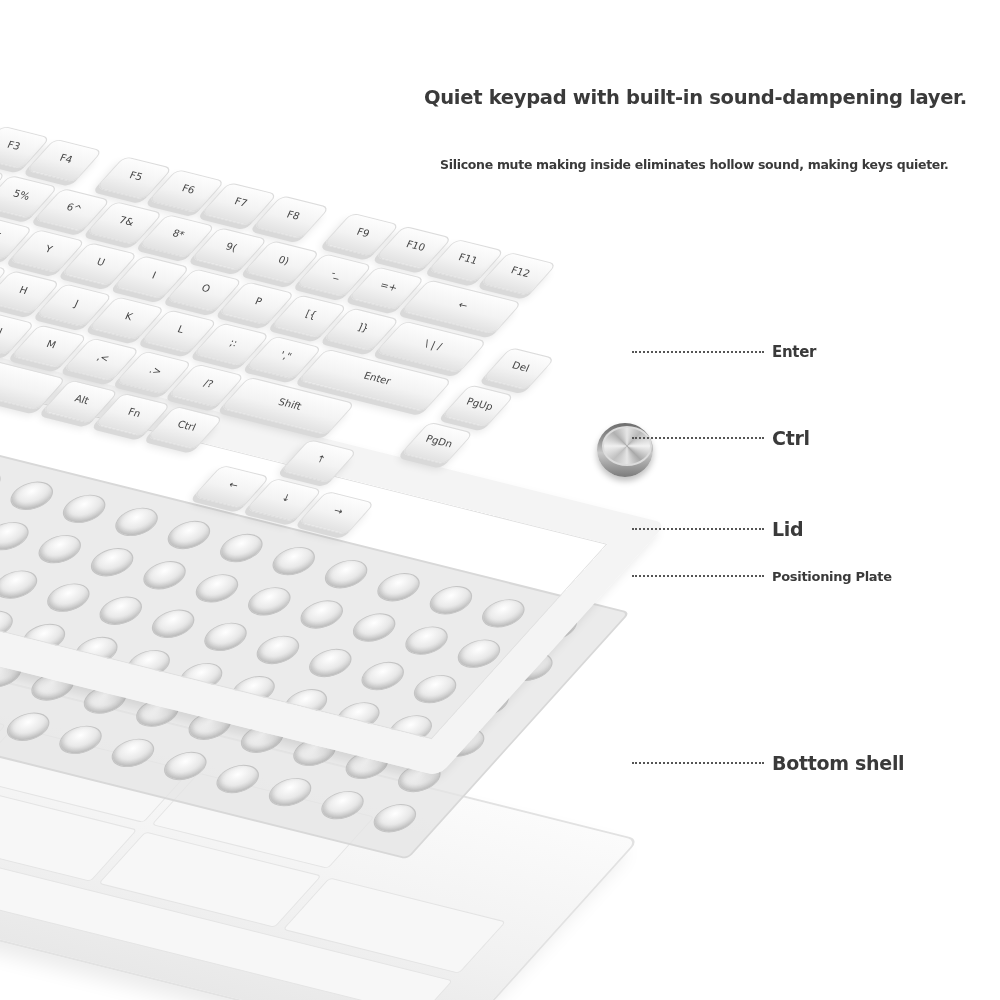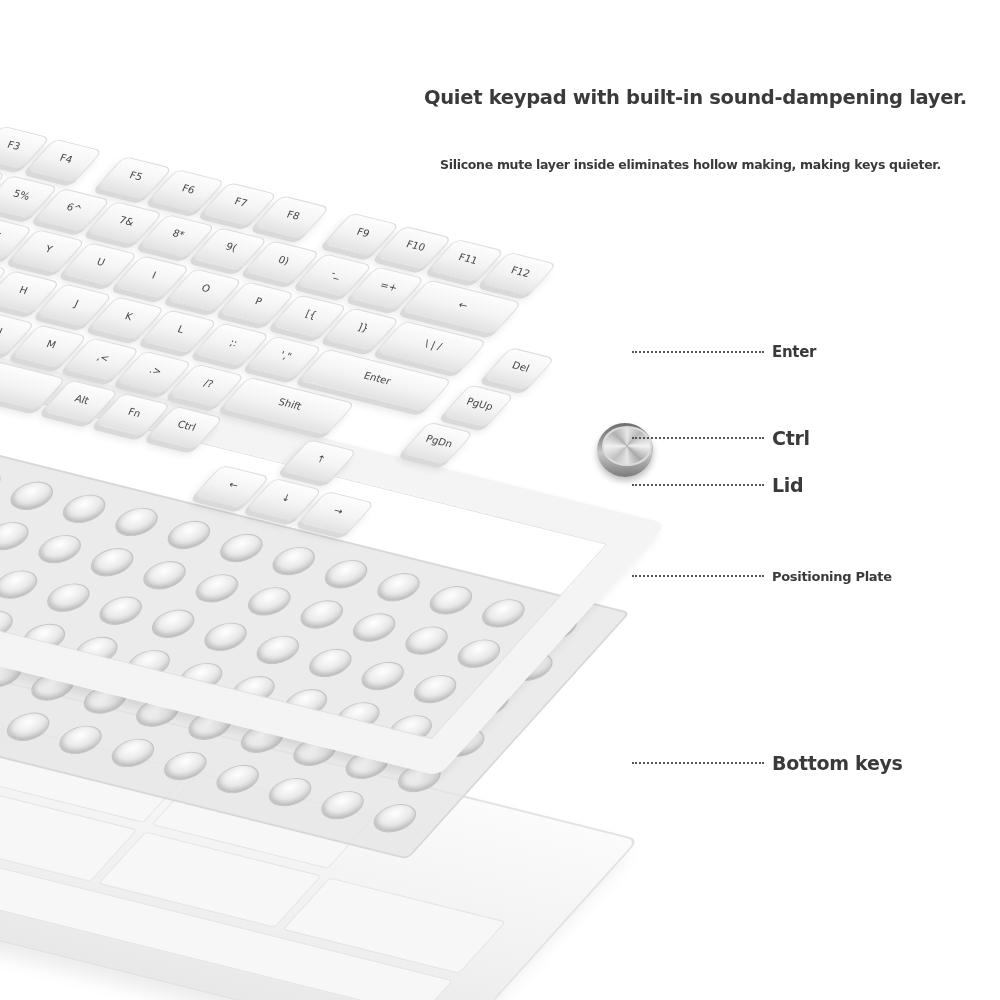--- a/index.html
+++ b/index.html
@@ -97,21 +97,21 @@
   }
   .callout-label {
     font-family: "DejaVu Sans", sans-serif; font-weight: bold; color: #3a3a3a;
     margin-left: 8px; white-space: nowrap; letter-spacing: -0.3px;
   }
 </style>
 </head>
 <body>
 
 <div class="headline">Quiet keypad with built-in sound-dampening layer.</div>
-<div class="subline">Silicone mute layer inside eliminates hollow making, making keys quieter.</div>
+<div class="subline">Silicone mute making inside eliminates hollow sound, making keys quieter.</div>
 
 <div class="stage">
   <div class="shell">
     <div class="rib" style="left:20px;top:40px;width:180px;height:60px;"></div>
     <div class="rib" style="left:210px;top:40px;width:180px;height:60px;"></div>
     <div class="rib" style="left:400px;top:40px;width:180px;height:60px;"></div>
 
     <div class="rib" style="left:210px;top:110px;width:180px;height:60px;"></div>
     <div class="rib" style="left:400px;top:110px;width:180px;height:60px;"></div>
     <div class="rib" style="left:590px;top:110px;width:180px;height:60px;"></div>
@@ -352,25 +352,25 @@
 
 <div id="callouts">
     <div class="callout" style="left: 632px; top: 342.5px;">
       <div class="leader" style="width: 132px;"></div>
       <div class="callout-label" style="font-size: 15px;">Enter</div>
     </div>
     <div class="callout" style="left: 632px; top: 426.7px;">
       <div class="leader" style="width: 132px;"></div>
       <div class="callout-label" style="font-size: 19px;">Ctrl</div>
     </div>
-    <div class="callout" style="left: 632px; top: 474px;">
+    <div class="callout" style="left: 632px; top: 518px;">
       <div class="leader" style="width: 132px;"></div>
       <div class="callout-label" style="font-size: 19px;">Lid</div>
     </div>
     <div class="callout" style="left: 632px; top: 568.7px;">
       <div class="leader" style="width: 132px;"></div>
       <div class="callout-label" style="font-size: 13px;">Positioning Plate</div>
     </div>
     <div class="callout" style="left: 632px; top: 751.7px;">
       <div class="leader" style="width: 132px;"></div>
-      <div class="callout-label" style="font-size: 19px;">Bottom keys</div>
+      <div class="callout-label" style="font-size: 19px;">Bottom shell</div>
     </div>
   </div>
 
 </body></html>

